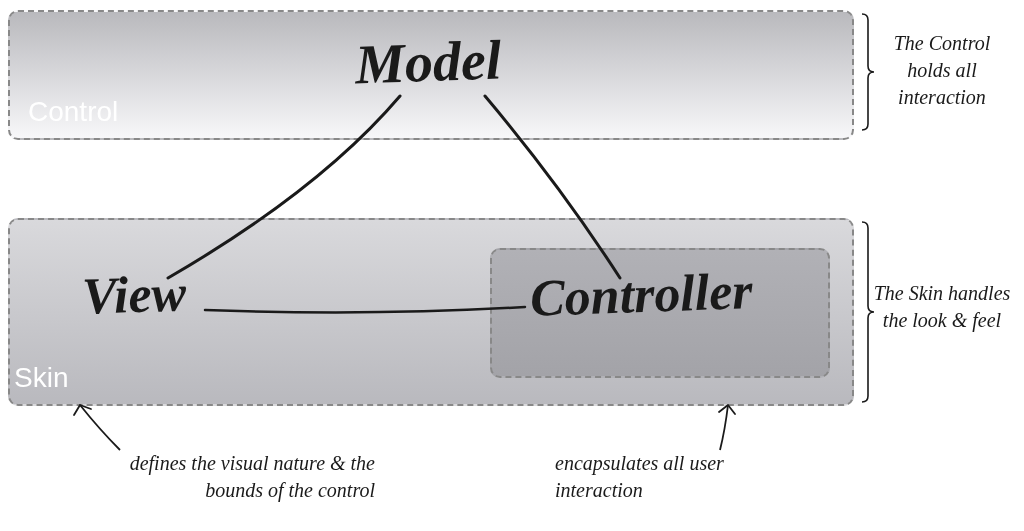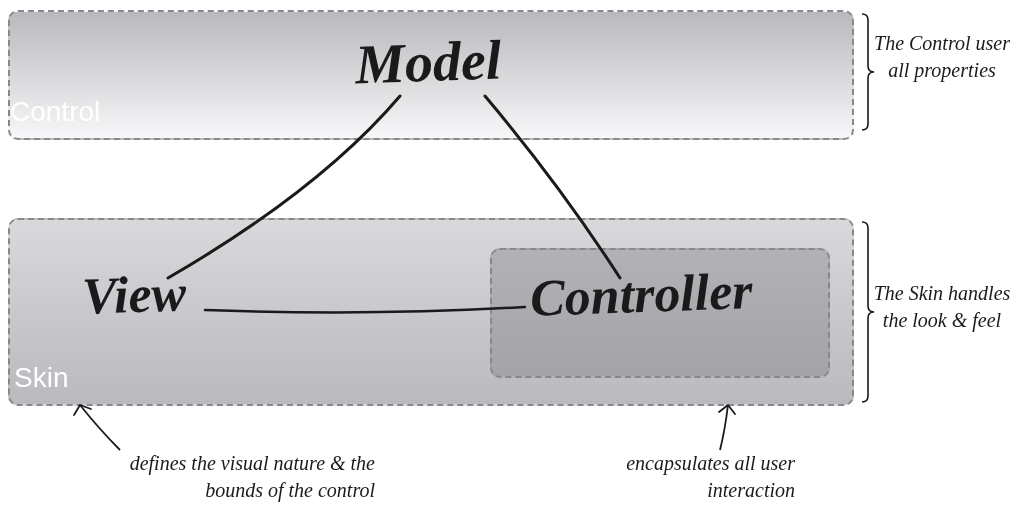--- a/index.html
+++ b/index.html
@@ -63,42 +63,42 @@
     position: absolute;
     left: 0; top: 0;
     width: 1024px; height: 531px;
     pointer-events: none;
   }
 </style>
 </head>
 <body>
 
 <div class="box box-control">
-  <div class="box-label" style="left:0; bottom:10px;">Control</div>
+  <div class="box-label" style="left:18px; bottom:10px;">Control</div>
 </div>
 
 <div class="box box-skin">
   <div class="box-label" style="left:4px; bottom:10px;">Skin</div>
 </div>
 
 <div class="box box-inner"></div>
 
 <div class="mvc-label" style="left:355px; top:30px; font-size:56px;">Model</div>
 
 <div class="mvc-label" style="left:82px; top:265px; font-size:52px;">View</div>
 
 <div class="mvc-label" style="left:530px; top:265px; font-size:52px;">Controller</div>
 
-<div class="annotation" style="left:872px; top:30px; width:140px;">The Control user all properties</div>
+<div class="annotation" style="left:872px; top:30px; width:140px;">The Control holds all interaction</div>
 
 <div class="annotation" style="left:872px; top:280px; width:140px;">The Skin handles the look &amp; feel</div>
 
 <div class="annotation" style="left:95px; top:450px; width:280px; text-align:right;">defines the visual nature &amp; the bounds of the control</div>
 
-<div class="annotation" style="left:555px; top:450px; width:240px; text-align:right;">encapsulates all user interaction</div>
+<div class="annotation" style="left:555px; top:450px; width:240px; text-align:left;">encapsulates all user interaction</div>
 
 <svg class="overlay">
 
   <path d="M 400 96 Q 320 190 168 278" stroke="#1a1a1a" stroke-width="3" fill="none" stroke-linecap="round"></path>
 
   <path d="M 485 96 Q 560 185 620 278" stroke="#1a1a1a" stroke-width="3" fill="none" stroke-linecap="round"></path>
 
   <path d="M 205 310 Q 370 316 525 307" stroke="#1a1a1a" stroke-width="2.5" fill="none" stroke-linecap="round"></path>
 
   <path d="M 862 14 q 6 0 6 6 v 46 q 0 6 6 6 q -6 0 -6 6 v 46 q 0 6 -6 6" stroke="#1a1a1a" stroke-width="1.6" fill="none"></path>

